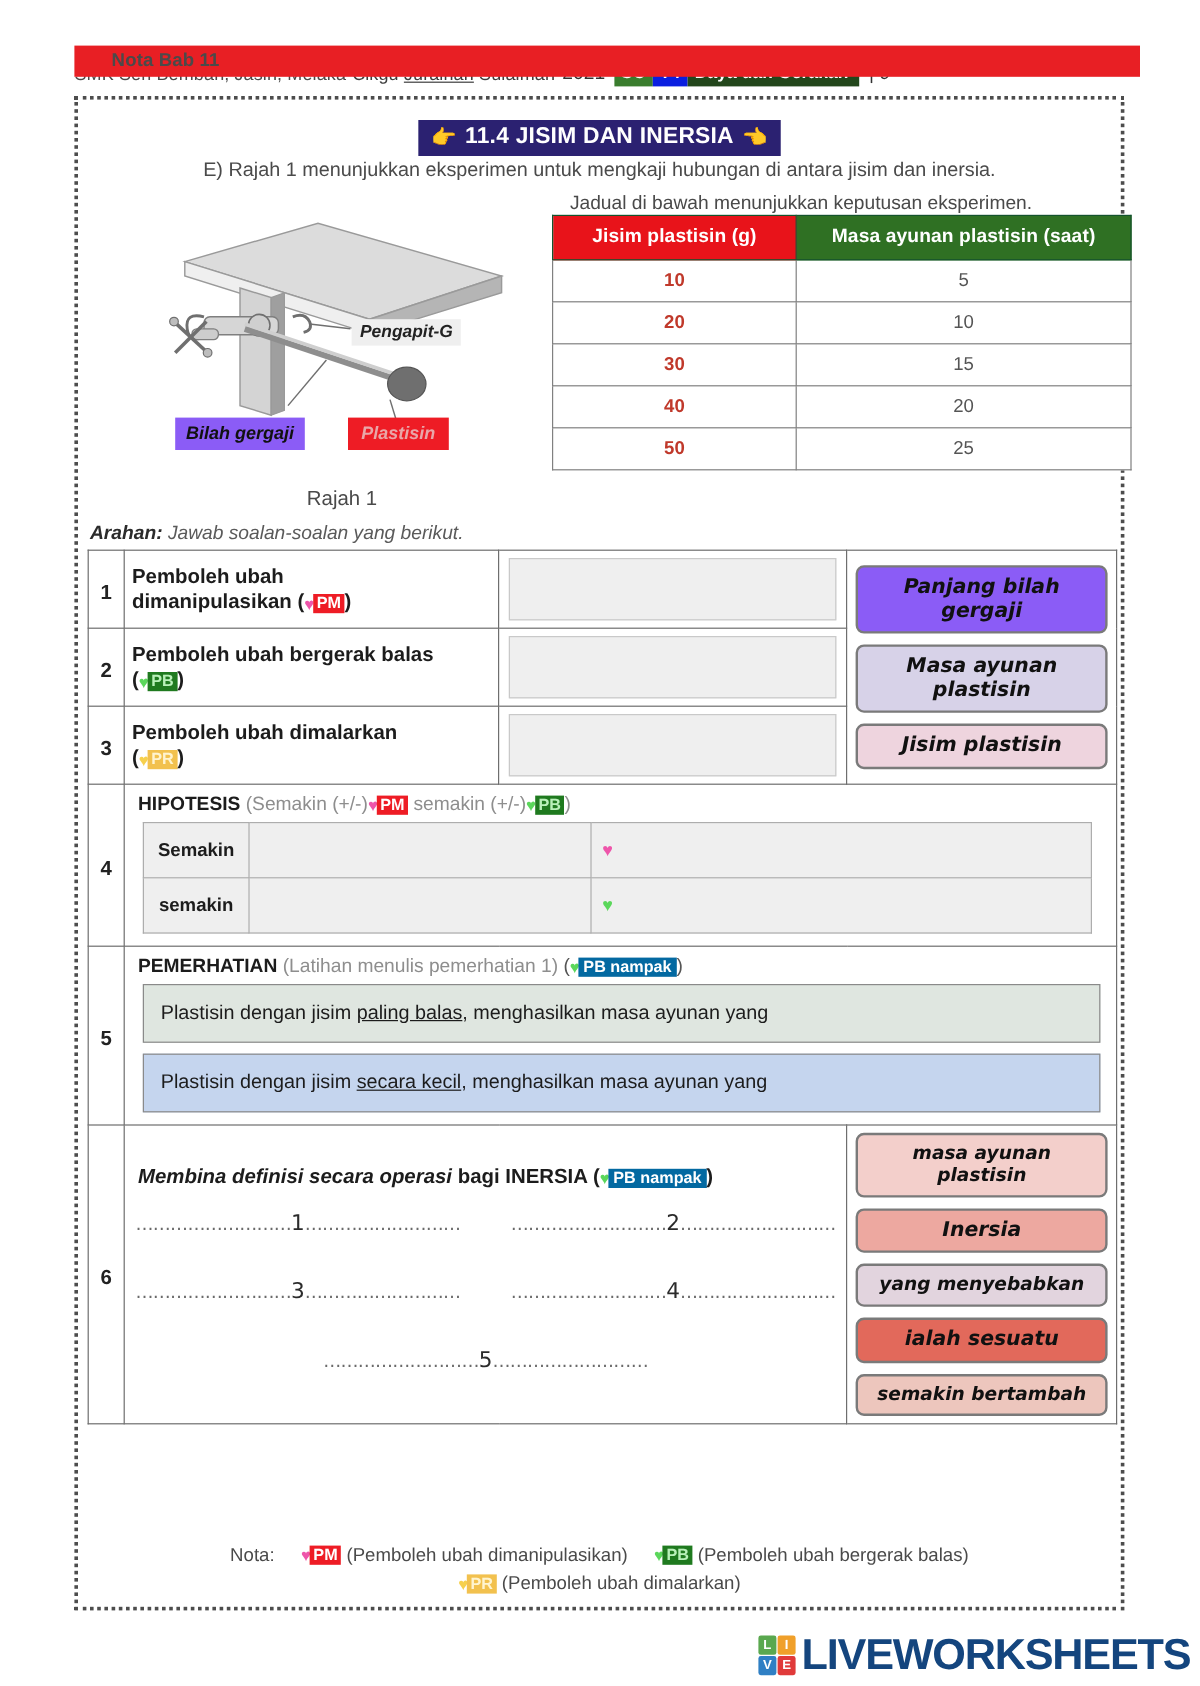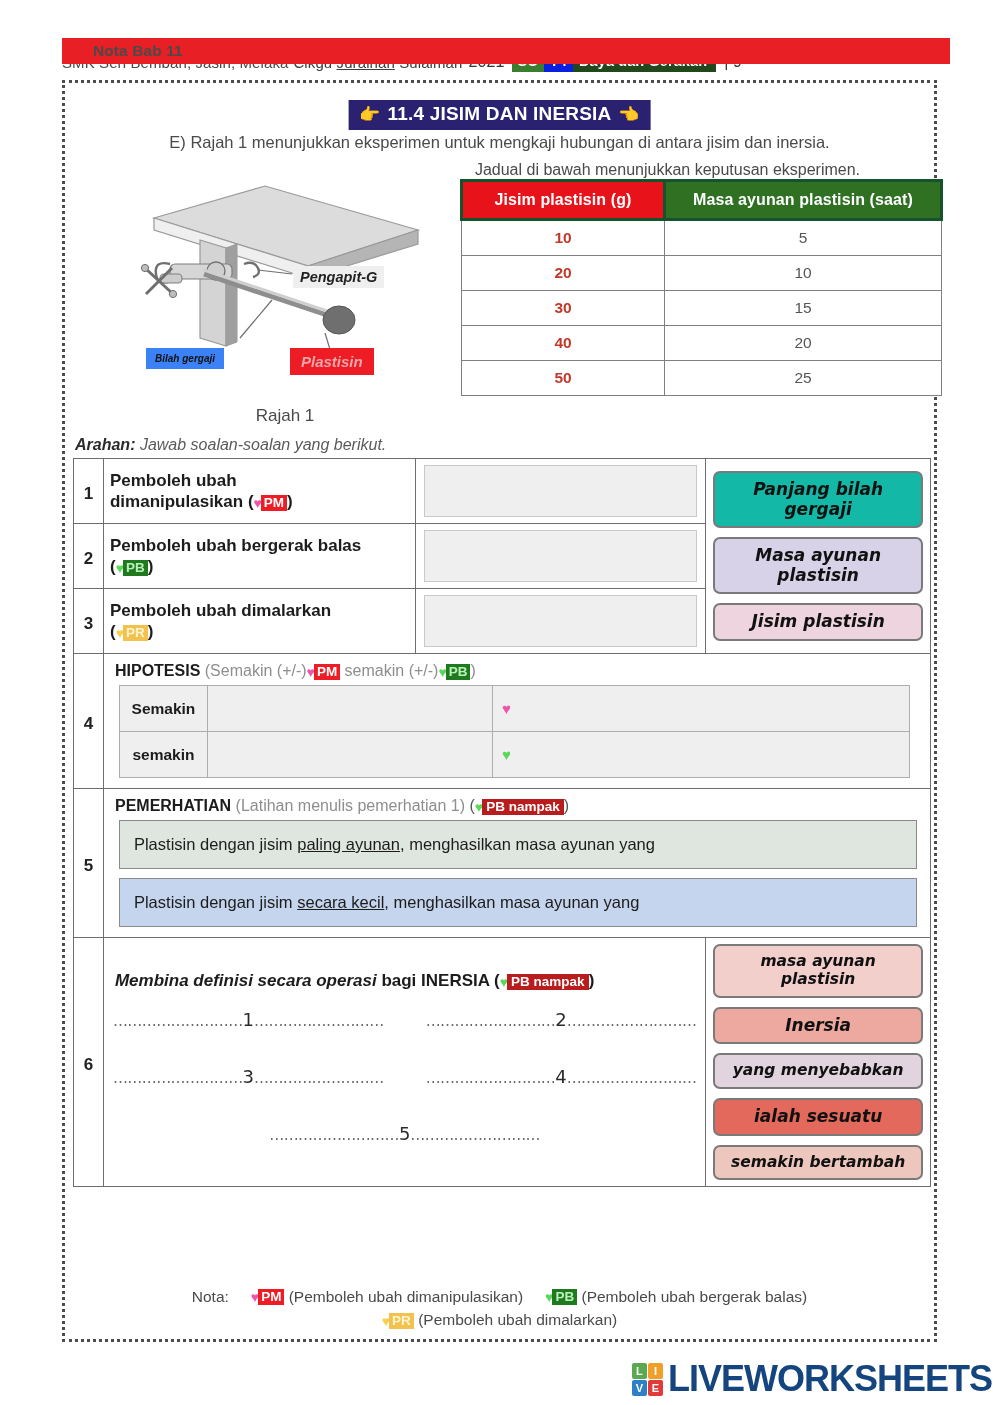--- a/index.html
+++ b/index.html
@@ -57,31 +57,31 @@
   }
 
   
   .diagram-wrap { position: absolute; top: 95px; left: 75px; width: 290px; height: 250px; }
   .diagram-caption {
     position: absolute; top: 228px; left: 0; width: 290px; text-align: center;
     font-size: 17px; color: #4a4a4a;
   }
   .lbl { position: absolute; font-weight: 700; font-size: 14.5px; white-space: nowrap; font-style: italic; }
   .lbl-clamp { top: 88px; left: 153px; background: #efefef; color: #222; padding: 3px 7px; }
-  .lbl-blade { top: 170px; left: 6px; background: #3b82f6; color: #111; padding: 5px 9px; font-size: 10px; }
+  .lbl-blade { top: 170px; left: 6px; background: #8b5cf6; color: #111; padding: 5px 9px; font-size: 15px; }
   .lbl-plast { top: 170px; left: 150px; background: #ee1c25; color: #e9a6a8; padding: 5px 11px; font-size: 15px; }
 
   
   .res-table {
     position: absolute; top: 96px; left: 395px; width: 483px;
     border-collapse: collapse; background: #fff;
   }
   .res-table th {
     color: #fff; font-size: 16px; font-weight: 700; padding: 9px 4px;
-    border: 3px solid #14532d; letter-spacing: .1px; margin-top: 40px;
+    border: 1px solid #14532d; letter-spacing: .1px; margin-top: 40px;
   }
   .res-table th.c1 { background: #e8131a; width: 203px; }
   .res-table th.c2 { background: #2f7023; }
   .res-table td {
     border: 1px solid #808080; text-align: center; padding: 8px 4px;
     font-size: 15.5px; color: #555;
   }
   .res-table td.m { color: #c0392b; font-weight: 700; }
 
   
@@ -117,32 +117,32 @@
   .vb .tag {
     font-size: 13.5px; font-weight: 700; padding: 0 3px; line-height: 16px;
     display: inline-block;
   }
   .vb.pm .hrt { color: #ee55aa; }
   .vb.pm .tag { background: #ee1c25; color: #ffffff; }
   .vb.pb .hrt { color: #5bd75b; }
   .vb.pb .tag { background: #1f7a1f; color: #b9f0b9; }
   .vb.pr .hrt { color: #f6d04d; }
   .vb.pr .tag { background: #f2c14e; color: #fff4cf; }
-  .vb.pbn .tag { background: #b91c1c; color: #ffffff; padding: 0 4px; }
+  .vb.pbn .tag { background: #0369a1; color: #ffffff; padding: 0 4px; }
 
   
   .card {
     border: 2px solid #7a7a7a; border-radius: 7px; text-align: center;
     font-family: "DejaVu Sans", sans-serif;
     font-weight: 700; font-style: italic; color: #111;
     padding: 7px 6px; line-height: 1.15; font-size: 17px;
     margin-bottom: 9px;
   }
   .card:last-child { margin-bottom: 0; }
-  .card.blue   { background: #14b8a6; }
+  .card.blue   { background: #8b5cf6; }
   .card.purple { background: #d7d2e8; }
   .card.pink   { background: #eed4de; }
   .card.p1 { background: #f3cfcb; }
   .card.p2 { background: #eda8a0; }
   .card.p3 { background: #e2d4de; }
   .card.p4 { background: #e2695b; }
   .card.p5 { background: #edc6bd; }
   .card.sm { font-size: 15.5px; }
 
   
@@ -417,21 +417,21 @@
       <td colspan="3">
         <div class="sec-head">
           <b>PEMERHATIAN</b>
           <span class="dim">(Latihan menulis pemerhatian 1)</span>
           <span>(</span><span class="vb pb pbn">
                 <span class="hrt">♥</span>
                 <span class="tag">PB nampak</span>
               </span><span>)</span>
         </div>
         <div class="sentence s1">
-          <span>Plastisin dengan jisim </span><u>paling ayunan</u><span>, menghasilkan masa ayunan yang</span>
+          <span>Plastisin dengan jisim </span><u>paling balas</u><span>, menghasilkan masa ayunan yang</span>
         </div>
         <div class="sentence s2">
           <span>Plastisin dengan jisim </span><u>secara kecil</u><span>, menghasilkan masa ayunan yang</span>
         </div>
       </td>
     </tr>
 
     <tr>
       <td class="td-num">6</td>
       <td colspan="2">

